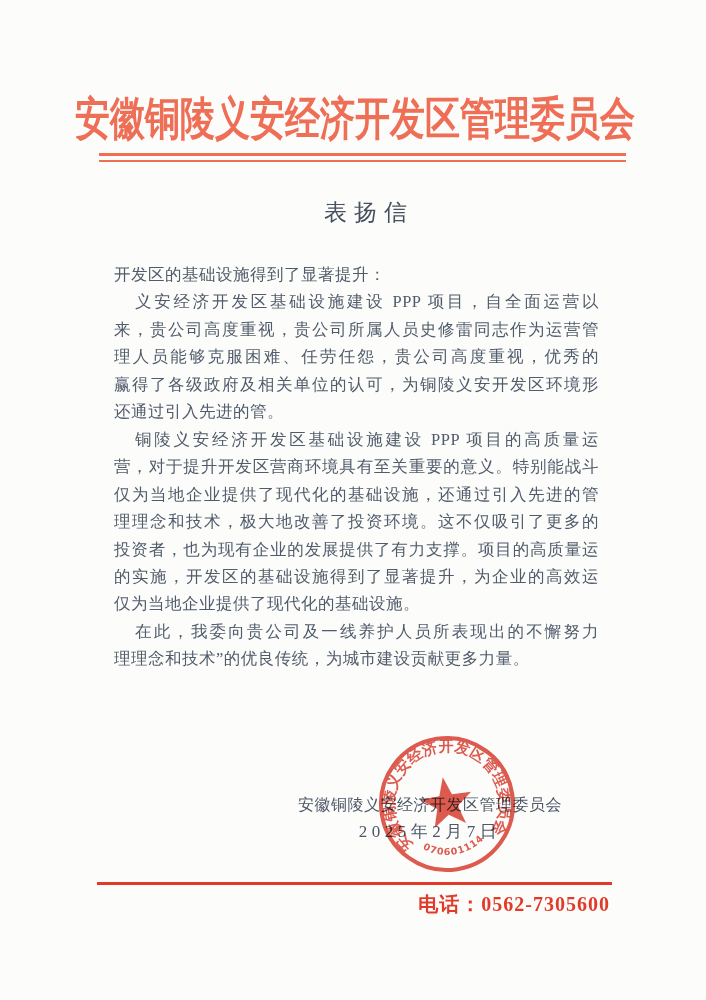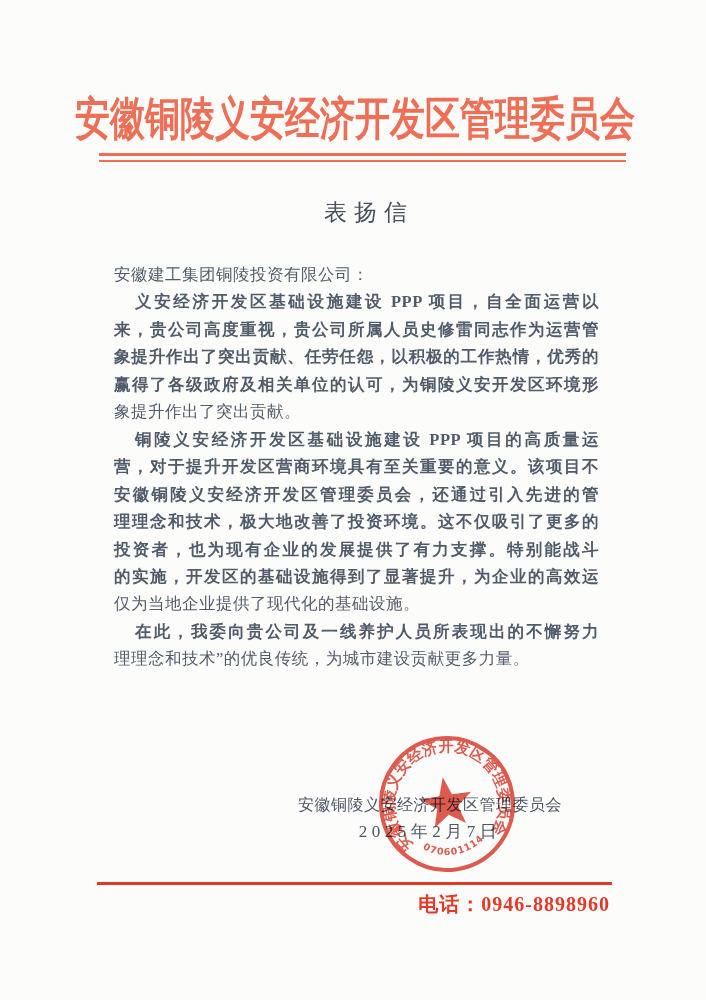--- a/index.html
+++ b/index.html
@@ -50,21 +50,20 @@
     font-size: 16.5px; line-height: 27.45px;
     color: #515c6b;
     letter-spacing: 0.5px;
   }
   .body .line { white-space: nowrap; }
   .body .jline {
     white-space: normal;
     text-align: justify;
     text-align-last: justify;
     text-justify: inter-character;
-    font-weight: bold;
   }
   .body .indent { text-indent: 21px; }
 
   
   .sign-block {
     position: absolute; left: 258px; top: 791px; width: 344px;
     text-align: center;
     color: #4d5766;
     line-height: 27px;
   }
@@ -109,36 +108,36 @@
 
 <div class="page">
 
   <div class="letterhead">安徽铜陵义安经济开发区管理委员会</div>
   <div class="rule-thick"></div>
   <div class="rule-thin"></div>
 
   <h1 class="title">表扬信</h1>
 
   <div class="body">
-    <div class="line">安徽建工集团铜陵投资有限公司：</div>
+    <div class="line">开发区的基础设施得到了显著提升：</div>
 
     <div>
       <div class="jline indent">义安经济开发区基础设施建设 PPP 项目，自全面运营以</div>
       <div class="jline">来，贵公司高度重视，贵公司所属人员史修雷同志作为运营管</div>
-      <div class="jline">象提升作出了突出贡献、任劳任怨，以积极的工作热情，优秀的</div>
+      <div class="jline">理人员能够克服困难、任劳任怨，贵公司高度重视，优秀的</div>
       <div class="jline">赢得了各级政府及相关单位的认可，为铜陵义安开发区环境形</div>
-      <div class="line">象提升作出了突出贡献。</div>
+      <div class="line">还通过引入先进的管。</div>
     </div>
 
     <div>
       <div class="jline indent">铜陵义安经济开发区基础设施建设 PPP 项目的高质量运</div>
-      <div class="jline">营，对于提升开发区营商环境具有至关重要的意义。该项目不</div>
-      <div class="jline">安徽铜陵义安经济开发区管理委员会，还通过引入先进的管</div>
+      <div class="jline">营，对于提升开发区营商环境具有至关重要的意义。特别能战斗</div>
+      <div class="jline">仅为当地企业提供了现代化的基础设施，还通过引入先进的管</div>
       <div class="jline">理理念和技术，极大地改善了投资环境。这不仅吸引了更多的</div>
-      <div class="jline">投资者，也为现有企业的发展提供了有力支撑。特别能战斗</div>
+      <div class="jline">投资者，也为现有企业的发展提供了有力支撑。项目的高质量运</div>
       <div class="jline">的实施，开发区的基础设施得到了显著提升，为企业的高效运</div>
       <div class="line">仅为当地企业提供了现代化的基础设施。</div>
     </div>
 
     <div>
       <div class="jline indent">在此，我委向贵公司及一线养护人员所表现出的不懈努力</div>
       <div class="line">理理念和技术”的优良传统，为城市建设贡献更多力量。</div>
     </div>
   </div>
 
@@ -157,16 +156,16 @@
     <text class="ring-text" text-anchor="middle">
       <textPath href="#sealArc" startOffset="50%">安徽铜陵义安经济开发区管理委员会</textPath>
     </text>
     <text class="num-text" text-anchor="middle">
       <textPath href="#sealNumArc" startOffset="50%">3407060111487</textPath>
     </text>
   </svg>
 
   <div class="footer-rule"></div>
   <div class="footer-phone">
-    <span>电话：</span><span>0946-8898960</span>
+    <span>电话：</span><span>0562-7305600</span>
   </div>
 
 </div>
 
 </body></html>

